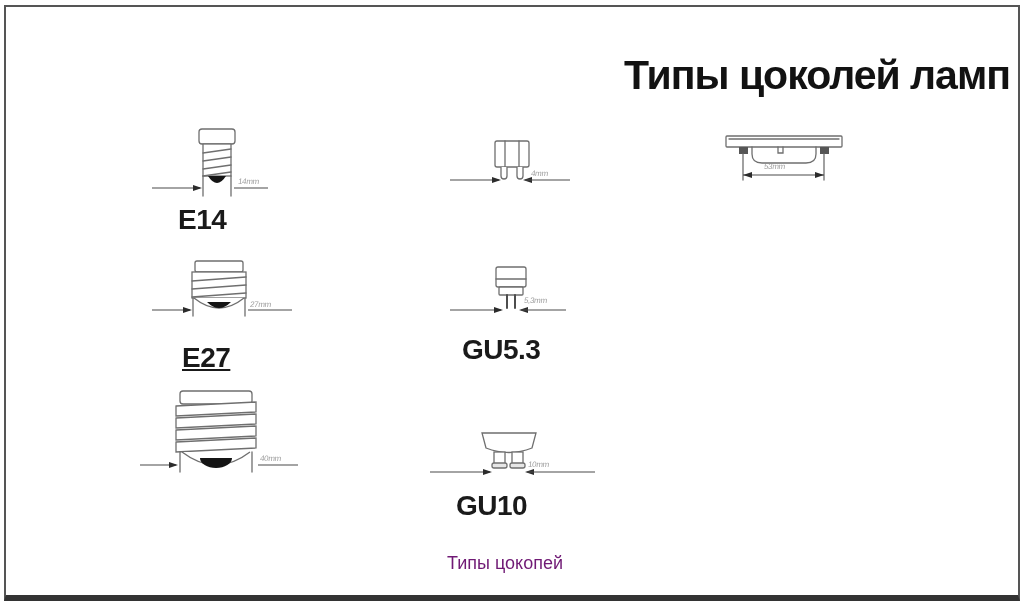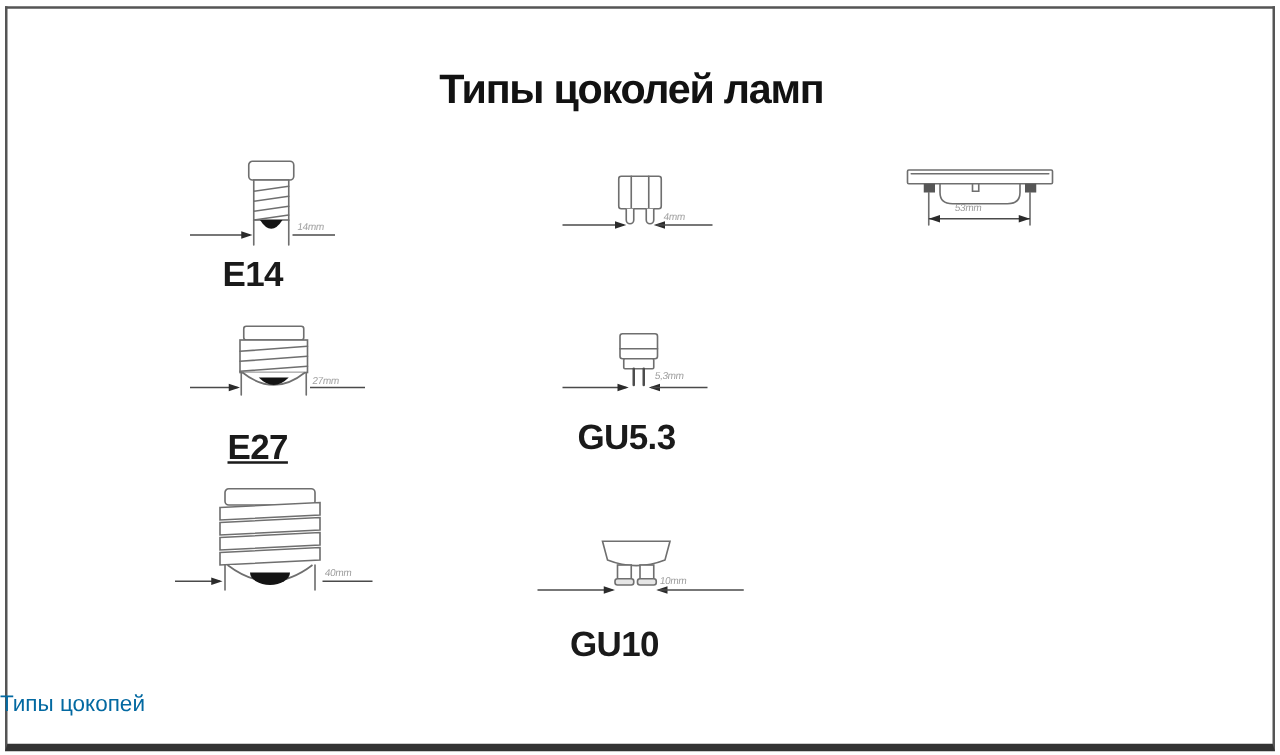--- a/index.html
+++ b/index.html
@@ -5,26 +5,26 @@
   html,body{margin:0;padding:0;}
   body{
     width:1024px;height:604px;position:relative;background:#ffffff;
     font-family:"Liberation Sans",sans-serif;overflow:hidden;
   }
   .frame{
     position:absolute;left:4px;top:5px;right:4px;bottom:3px;
     border:2px solid #555;border-bottom:6px solid #333;background:#fff;
   }
   .title{
-    position:absolute;top:52px;left:0;width:1010px;text-align:center;
-    font-size:33px;font-weight:bold;color:#121212;letter-spacing:-1px;
+    position:absolute;top:52px;left:0;width:1010px;text-align:right;
+    font-size:41px;font-weight:bold;color:#121212;letter-spacing:-1px;
   }
   .caption{
-    position:absolute;top:553px;left:0;width:1010px;
-    font-size:18px;color:#0369a1;
+    position:absolute;top:553px;left:0;width:1010px;text-align:center;
+    font-size:18px;color:#701a75;
   }
   .item{position:absolute;}
   .item .label{
     position:absolute;text-align:left;font-weight:bold;color:#1a1a1a;
     font-size:28px;letter-spacing:-0.5px;white-space:nowrap;
   }
   .dim{
     position:absolute;font-size:8px;color:#8d8d8d;white-space:nowrap;
     letter-spacing:-0.3px;transform:skewX(-8deg);opacity:.85;
   }
@@ -33,21 +33,21 @@
   .fw{fill:#fff;stroke:#6f6f6f;stroke-width:1.3;}
   .dk{fill:#141414;stroke:none;}
   .al{stroke:#4a4a4a;stroke-width:1.2;}
   .ah{fill:#2b2b2b;stroke:none;}
   
   #e14  .label{left:28px;top:78px;width:80px;}
   #e27  .label{left:30px;top:84px;width:80px;text-decoration:underline;}
   #e40  .label{left:38px;top:102px;width:80px;}
   #g4   .label{left:27px;top:72px;width:80px;}
   #gu53 .label{left:14px;top:72px;width:100px;}
-  #gu10 .label{left:26px;top:62px;width:100px;margin-top:10px;}
+  #gu10 .label{left:26px;top:62px;width:100px;}
   #gx53 .label{left:25px;top:64px;width:100px;}
 </style>
 </head>
 <body>
 
 <div class="frame"></div>
 
 <div class="title">Типы цоколей ламп</div>
 
 <div class="item" id="e14" style="left:150px;top:126px;width:160px;height:115px;">

